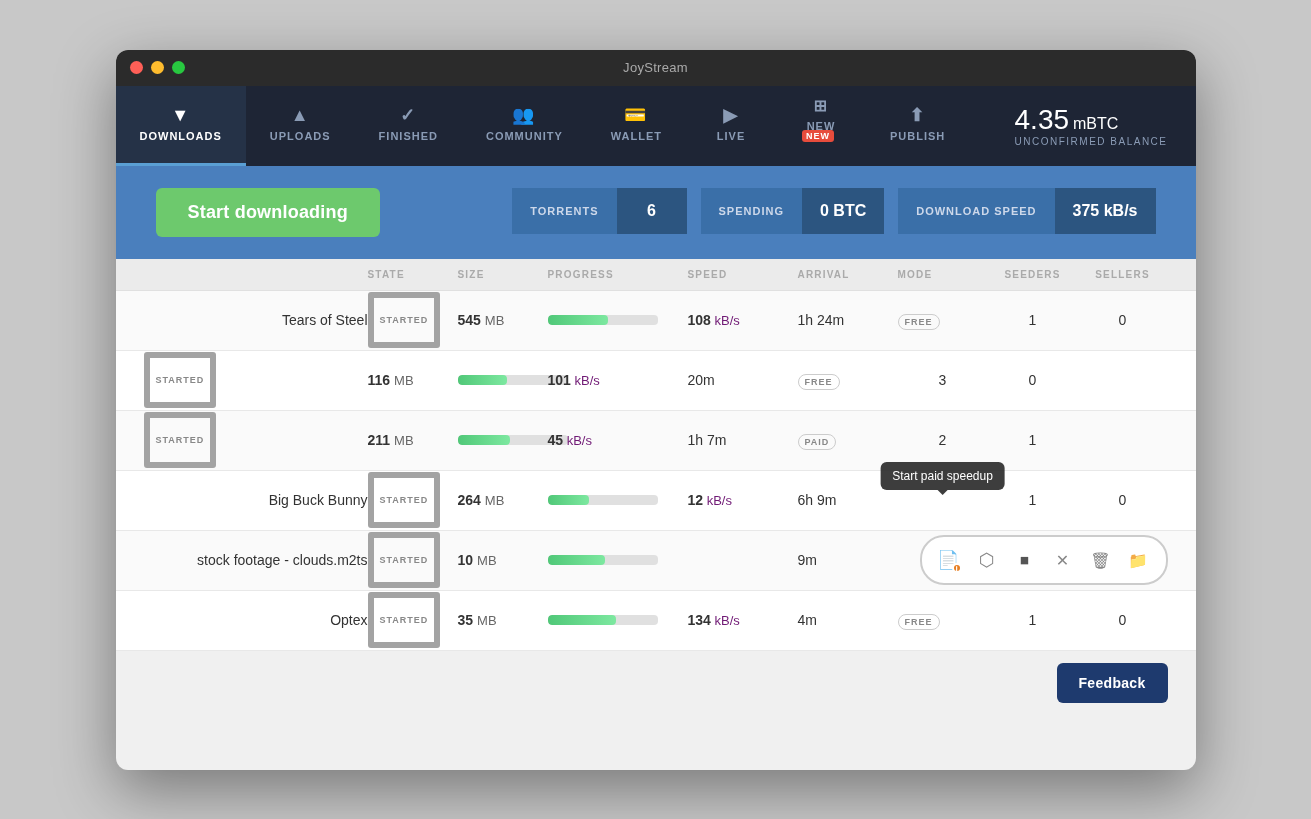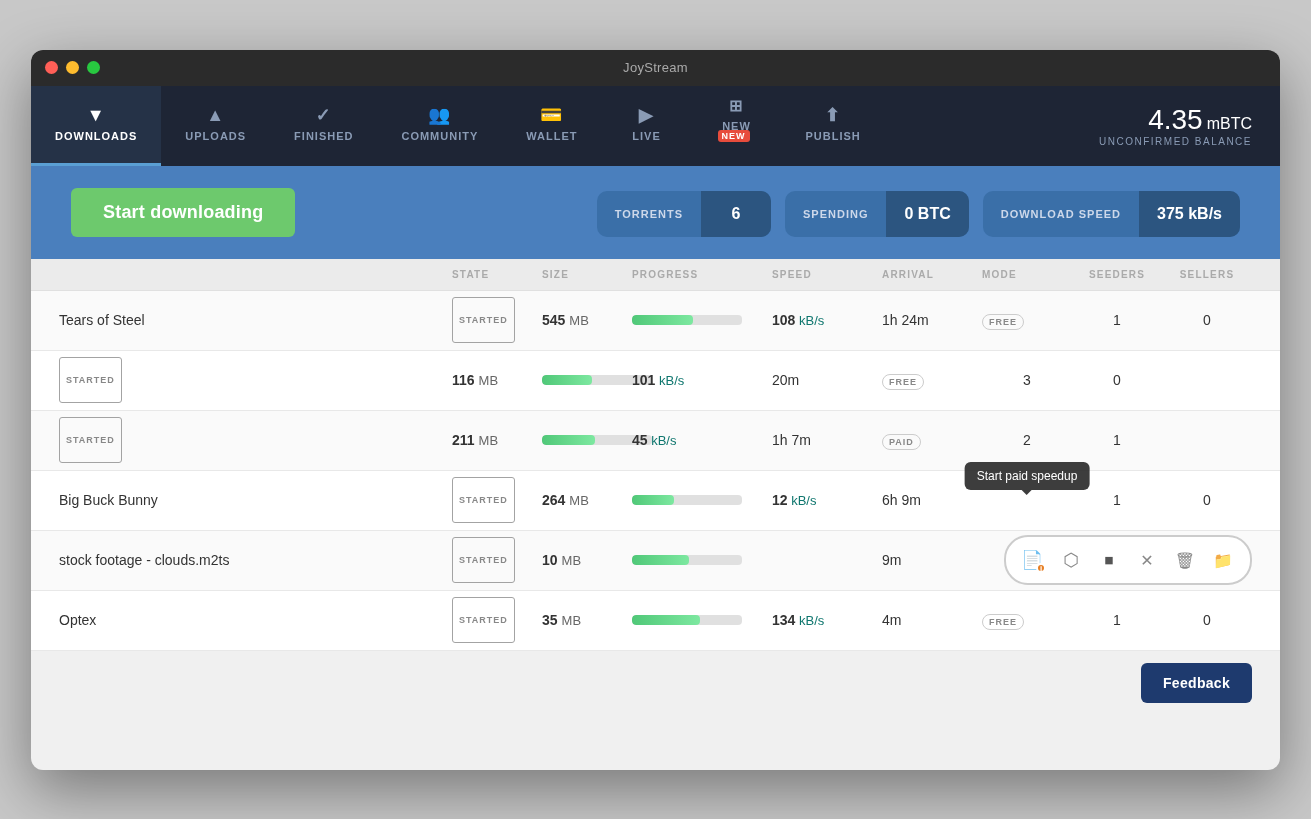--- a/index.html
+++ b/index.html
@@ -5,21 +5,21 @@
     * { box-sizing: border-box; margin: 0; padding: 0; }
     body {
       background: #c8c8c8;
       display: flex;
       justify-content: center;
       align-items: center;
       min-height: 100vh;
       font-family: -apple-system, BlinkMacSystemFont, 'Helvetica Neue', Arial, sans-serif;
     }
     .window {
-      width: 1249px;
+      width: 1080px;
       min-height: 720px;
       border-radius: 12px;
       overflow: hidden;
       box-shadow: 0 20px 60px rgba(0,0,0,0.4);
       background: #f0f0f0;
     }
     .titlebar {
       background: #2b2b2b;
       height: 36px;
       display: flex;
@@ -88,57 +88,57 @@
       padding: 1px 4px;
       border-radius: 3px;
       position: relative;
       top: -8px;
       margin-left: -6px;
     }
     .nav-balance {
       margin-left: auto;
       display: flex;
       flex-direction: column;
-      align-items: flex-end;
+      align-items: flex-start;
       justify-content: center;
       padding: 0 28px;
       color: white;
     }
     .balance-label {
       font-size: 10px;
       color: #8a9bb5;
       letter-spacing: 1.5px;
       text-transform: uppercase;
     }
     
     .stats-bar {
       background: #4a7fbd;
       padding: 22px 40px;
       display: flex;
-      align-items: flex-end;
+      align-items: flex-start;
       gap: 0;
     }
     .start-btn {
       background: #6dc96d;
       color: white;
       font-size: 18px;
       font-weight: 600;
       padding: 14px 32px;
       border: none;
       border-radius: 6px;
       cursor: pointer;
       letter-spacing: 0.2px;
       margin-right: auto;
       white-space: nowrap;
     }
     .stat-box {
       display: flex;
       align-items: center;
       background: #3a6fa8;
-      border-radius: 10px;
+      border-radius: 0;
       overflow: hidden;
       margin-left: 14px;
     }
     .stat-label {
       color: #cdd8ea;
       font-size: 11px;
       font-weight: 700;
       letter-spacing: 1px;
       text-transform: uppercase;
       padding: 14px 18px;
@@ -172,24 +172,25 @@
       min-height: 60px;
       border-bottom: 1px solid #e8e8e8;
       background: white;
       position: relative;
     }
     .table-row:nth-child(odd) { background: #fafafa; }
     .row-name {
       font-size: 14px;
       color: #333;
       font-weight: 400;
+      text-align: right;
     }
     .state-badge {
       display: inline-block;
-      border: 1px solid #a3a3a3;
+      border: 6px solid #a3a3a3;
       border-radius: 3px;
       font-size: 9px;
       letter-spacing: 1px;
       text-transform: uppercase;
       color: #888;
       padding: 17px 6px;
       font-weight: 600;
     }
     .size-val {
       font-size: 14px;
@@ -214,21 +215,21 @@
       height: 100%;
       border-radius: 4px;
     }
     .speed-val {
       font-size: 14px;
       color: #333;
       font-weight: 700;
     }
     .speed-unit {
       font-weight: 400;
-      color: #0f766e;
+      color: #701a75;
       font-size: 13px;
       margin-top: 36px;
     }
     .arrival-val {
       font-size: 14px;
       color: #333;
     }
     .mode-badge {
       display: inline-block;
       border: 1px solid #ccc;

